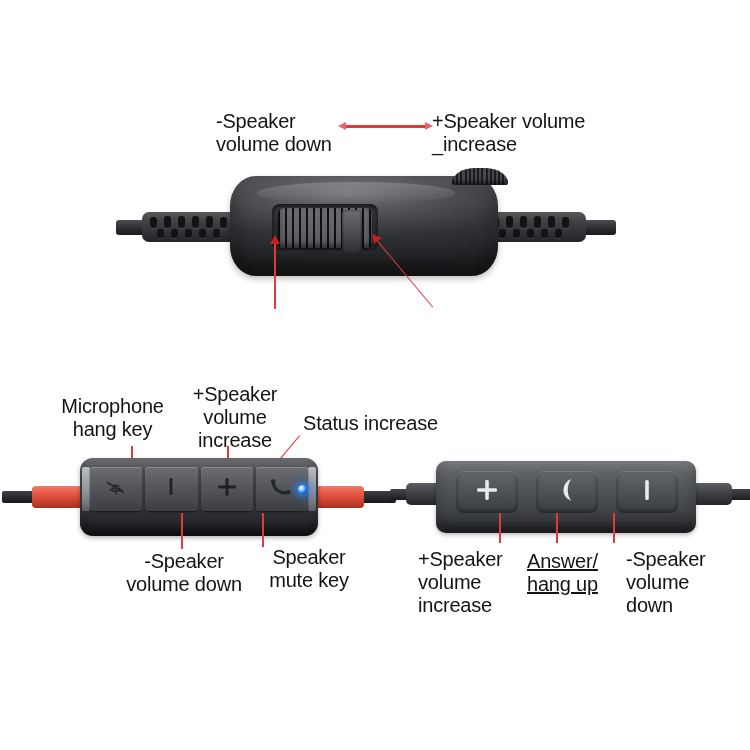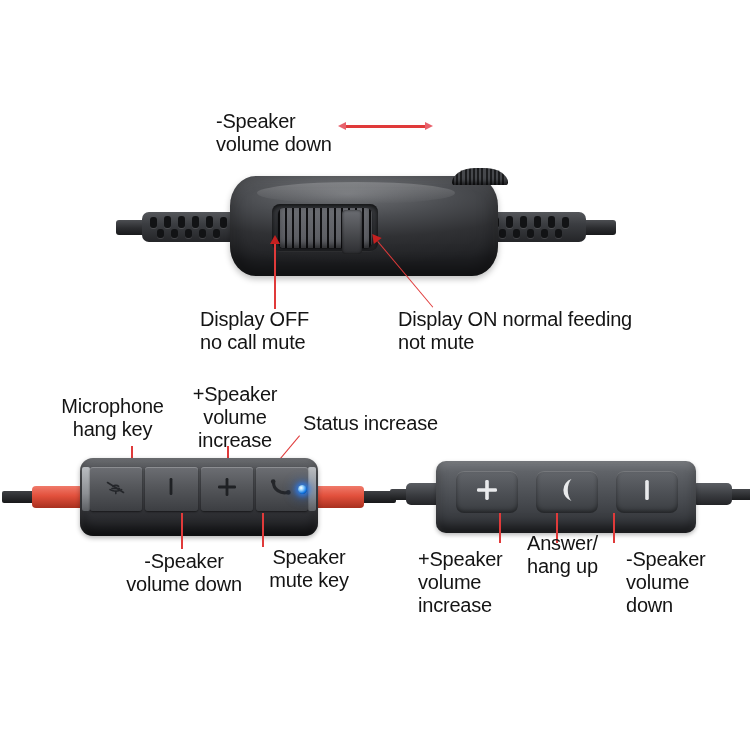--- a/index.html
+++ b/index.html
@@ -254,20 +254,22 @@
   }
 </style>
 </head>
 <body>
 
 <div class="stage">
 
   <div class="lbl lft" style="left:216px; top:110px; width:160px;">-Speaker
 volume down</div>
 
+  <div class="lbl lft" style="left:432px; top:110px; width:210px;">+Speaker volume
+_increase</div>
 
   <div>
     <div class="rline" style="left:344px; top:125px; width:84px; height:2.5px;"></div>
     <div class="arrowhead ah-left" style="left:338px; top:121.5px;"></div>
     <div class="arrowhead ah-right" style="left:425px; top:121.5px;"></div>
   </div>
 
   <div id="mod-top">
 
     <div class="tm-cable" style="left:-14px; width:36px;"></div>
@@ -314,25 +316,21 @@
   <div>
     <div class="rline" style="left:274px; top:243px; width:2.2px; height:66px;"></div>
     <div class="arrowhead ah-up" style="left:270px; top:235px;"></div>
   </div>
 
   <div>
     <div class="rdiag" style="left:378px; top:241px; width:86px; transform:rotate(50deg);"></div>
     <div class="arrowhead ah-up" style="left:370px; top:233px; transform:rotate(-38deg);"></div>
   </div>
 
-  <div class="lbl lft" style="left:200px; top:308px; width:200px;">Display OFF
-no call mute</div>
-
-  <div class="lbl lft" style="left:398px; top:308px; width:300px;">Display ON normal feeding
-not mute</div>
+
 
   <div class="lbl ctr" style="left:40px; top:395px; width:145px;">Microphone
 hang key</div>
 
   <div class="lbl ctr" style="left:176px; top:383px; width:118px;">+Speaker
 volume
 increase</div>
 
   <div class="lbl lft" style="left:303px; top:412px; width:160px;">Status increase</div>
 
@@ -453,20 +451,20 @@
   </div>
 
   <div class="rline" style="left:499px; top:513px; width:1.8px; height:30px;"></div>
   <div class="rline" style="left:556px; top:513px; width:1.8px; height:30px;"></div>
   <div class="rline" style="left:613px; top:513px; width:1.8px; height:30px;"></div>
 
   <div class="lbl lft" style="left:418px; top:548px; width:110px;">+Speaker
 volume
 increase</div>
 
-  <div class="lbl lft" style="left:527px; top:532px; width:110px;">Answer/
+  <div class="lbl lft" style="left:527px; top:550px; width:110px;text-decoration:underline;">Answer/
 hang up</div>
 
   <div class="lbl lft" style="left:626px; top:548px; width:110px;">-Speaker
 volume
 down</div>
 
 </div>
 
 </body></html>

